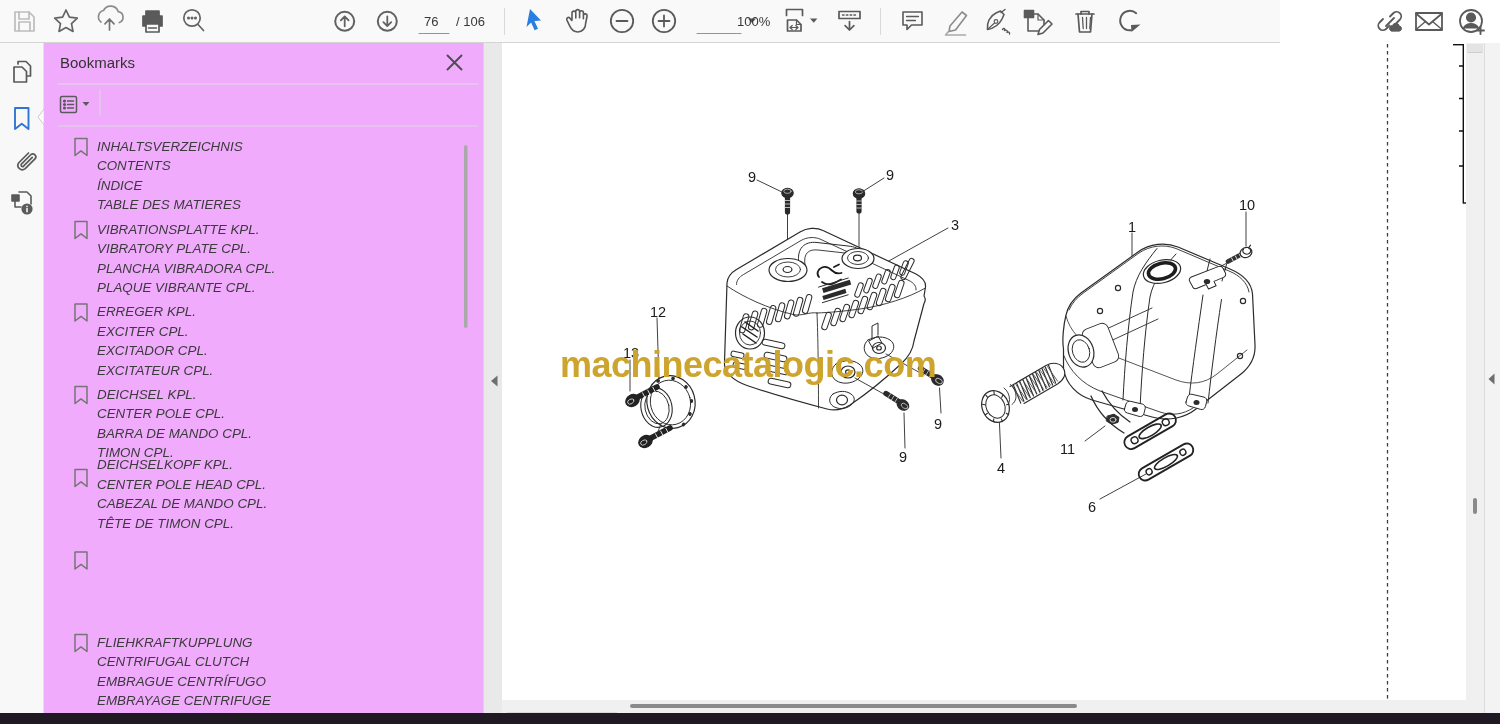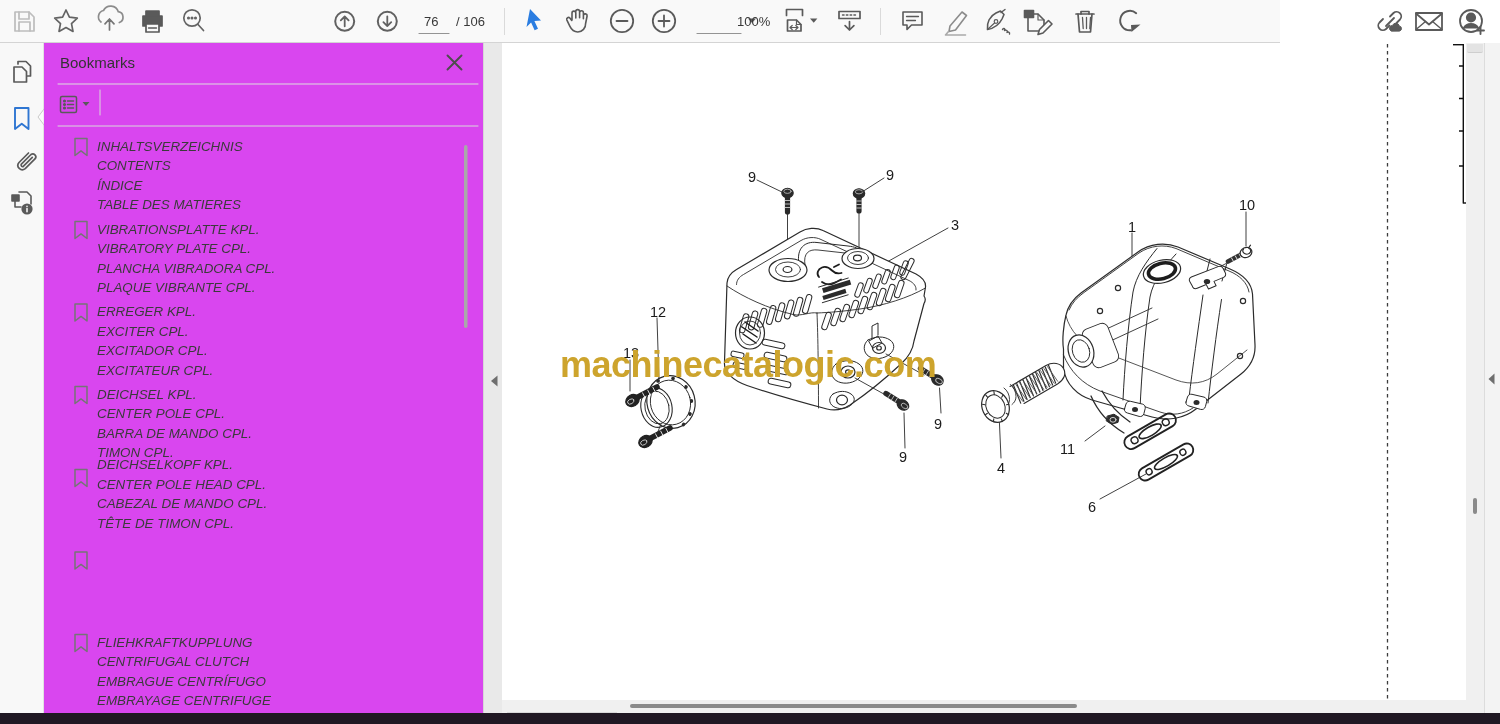--- a/index.html
+++ b/index.html
@@ -13,21 +13,21 @@
     background:#f9f9f9; border-bottom:1px solid #d4d4d4; }
   .tbtxt { position:absolute; font-size:13px; color:#383838; }
   .vsep { position:absolute; top:8px; width:1px; height:27px; background:#dadada; }
 
   
   #leftbar { position:absolute; left:0; top:43px; width:44px; height:670px;
     background:#f8f8f8; border-right:1px solid #e2e2e2; }
 
   
   #panel { position:absolute; left:44px; top:43px; width:439px; height:670px;
-    background:#d946ef; }
+    background:#f0abfc; }
   #ptitle { position:absolute; left:16px; top:11px; font-size:15px; color:#333; }
   .bmrow { position:absolute; left:53px; font-size:13.4px; color:#3b3b3b; line-height:19.6px; white-space:pre;font-style:italic; }
 
   
   #splitter { position:absolute; left:483px; top:43px; width:19px; height:670px;
     background:#e9e9e9; border-left:1px solid #d6d6d6; }
 
   
   #content { position:absolute; left:502px; top:43px; width:964px; height:657px;
     background:#ffffff; }

